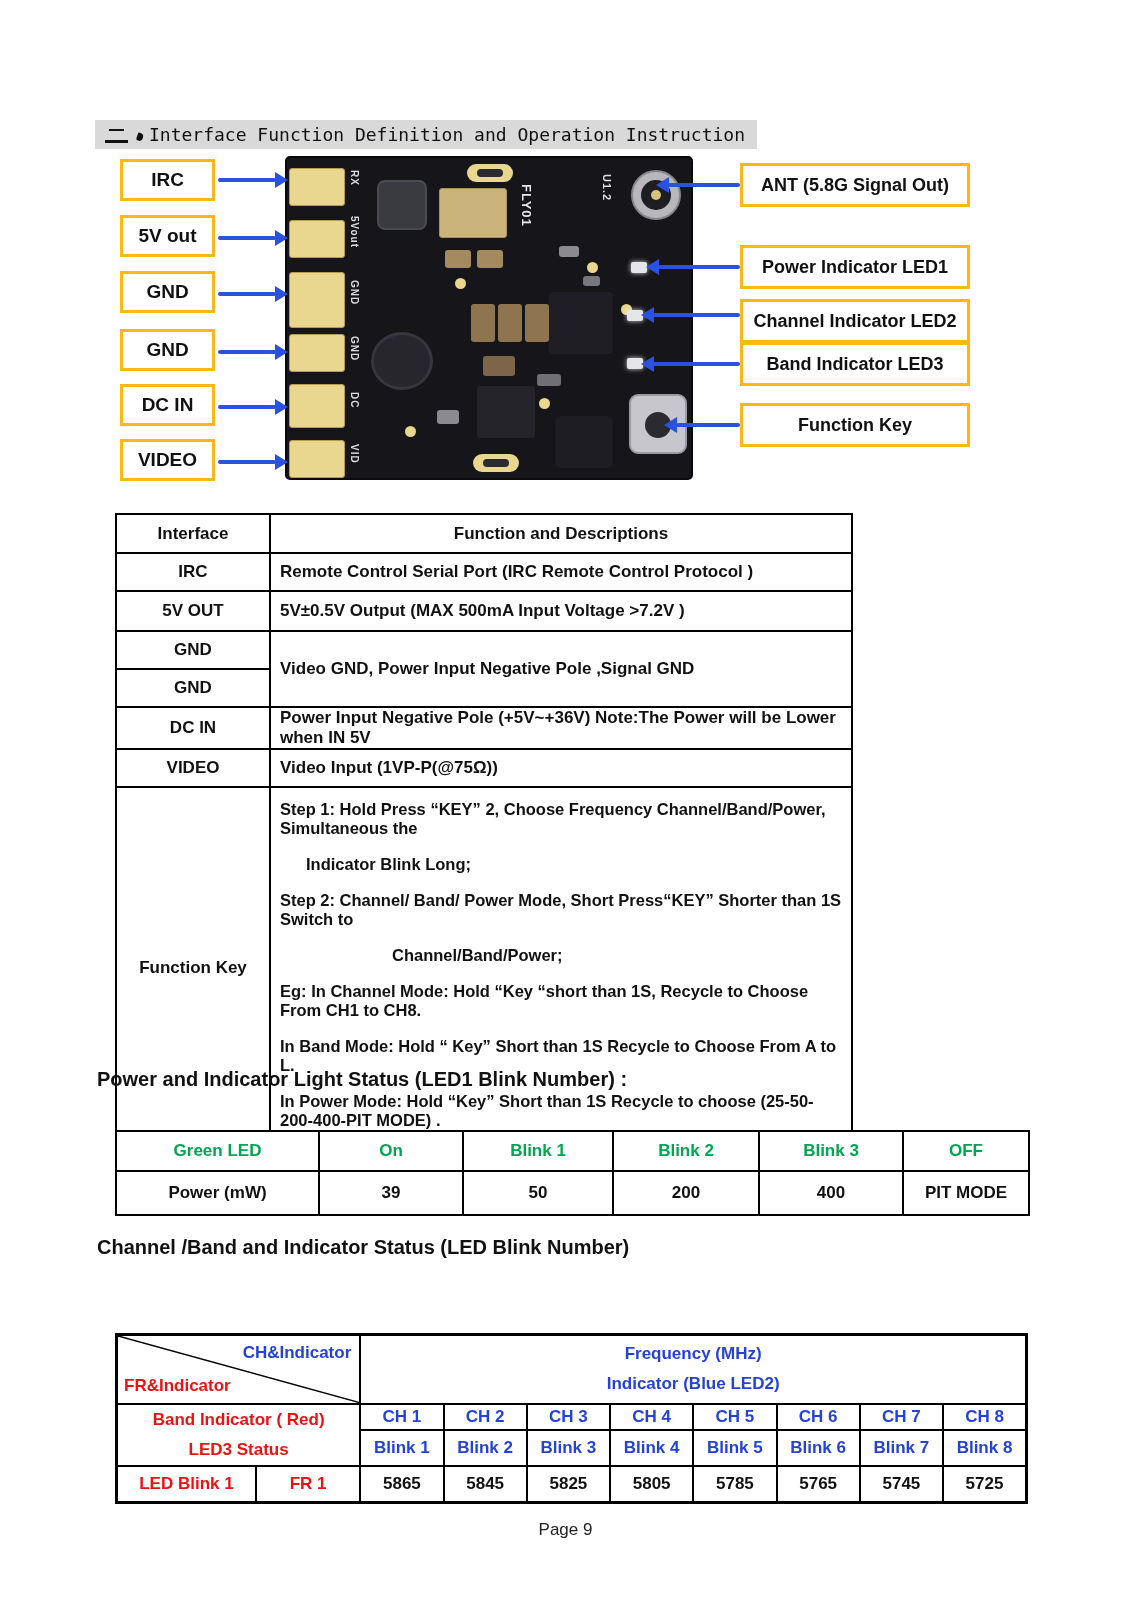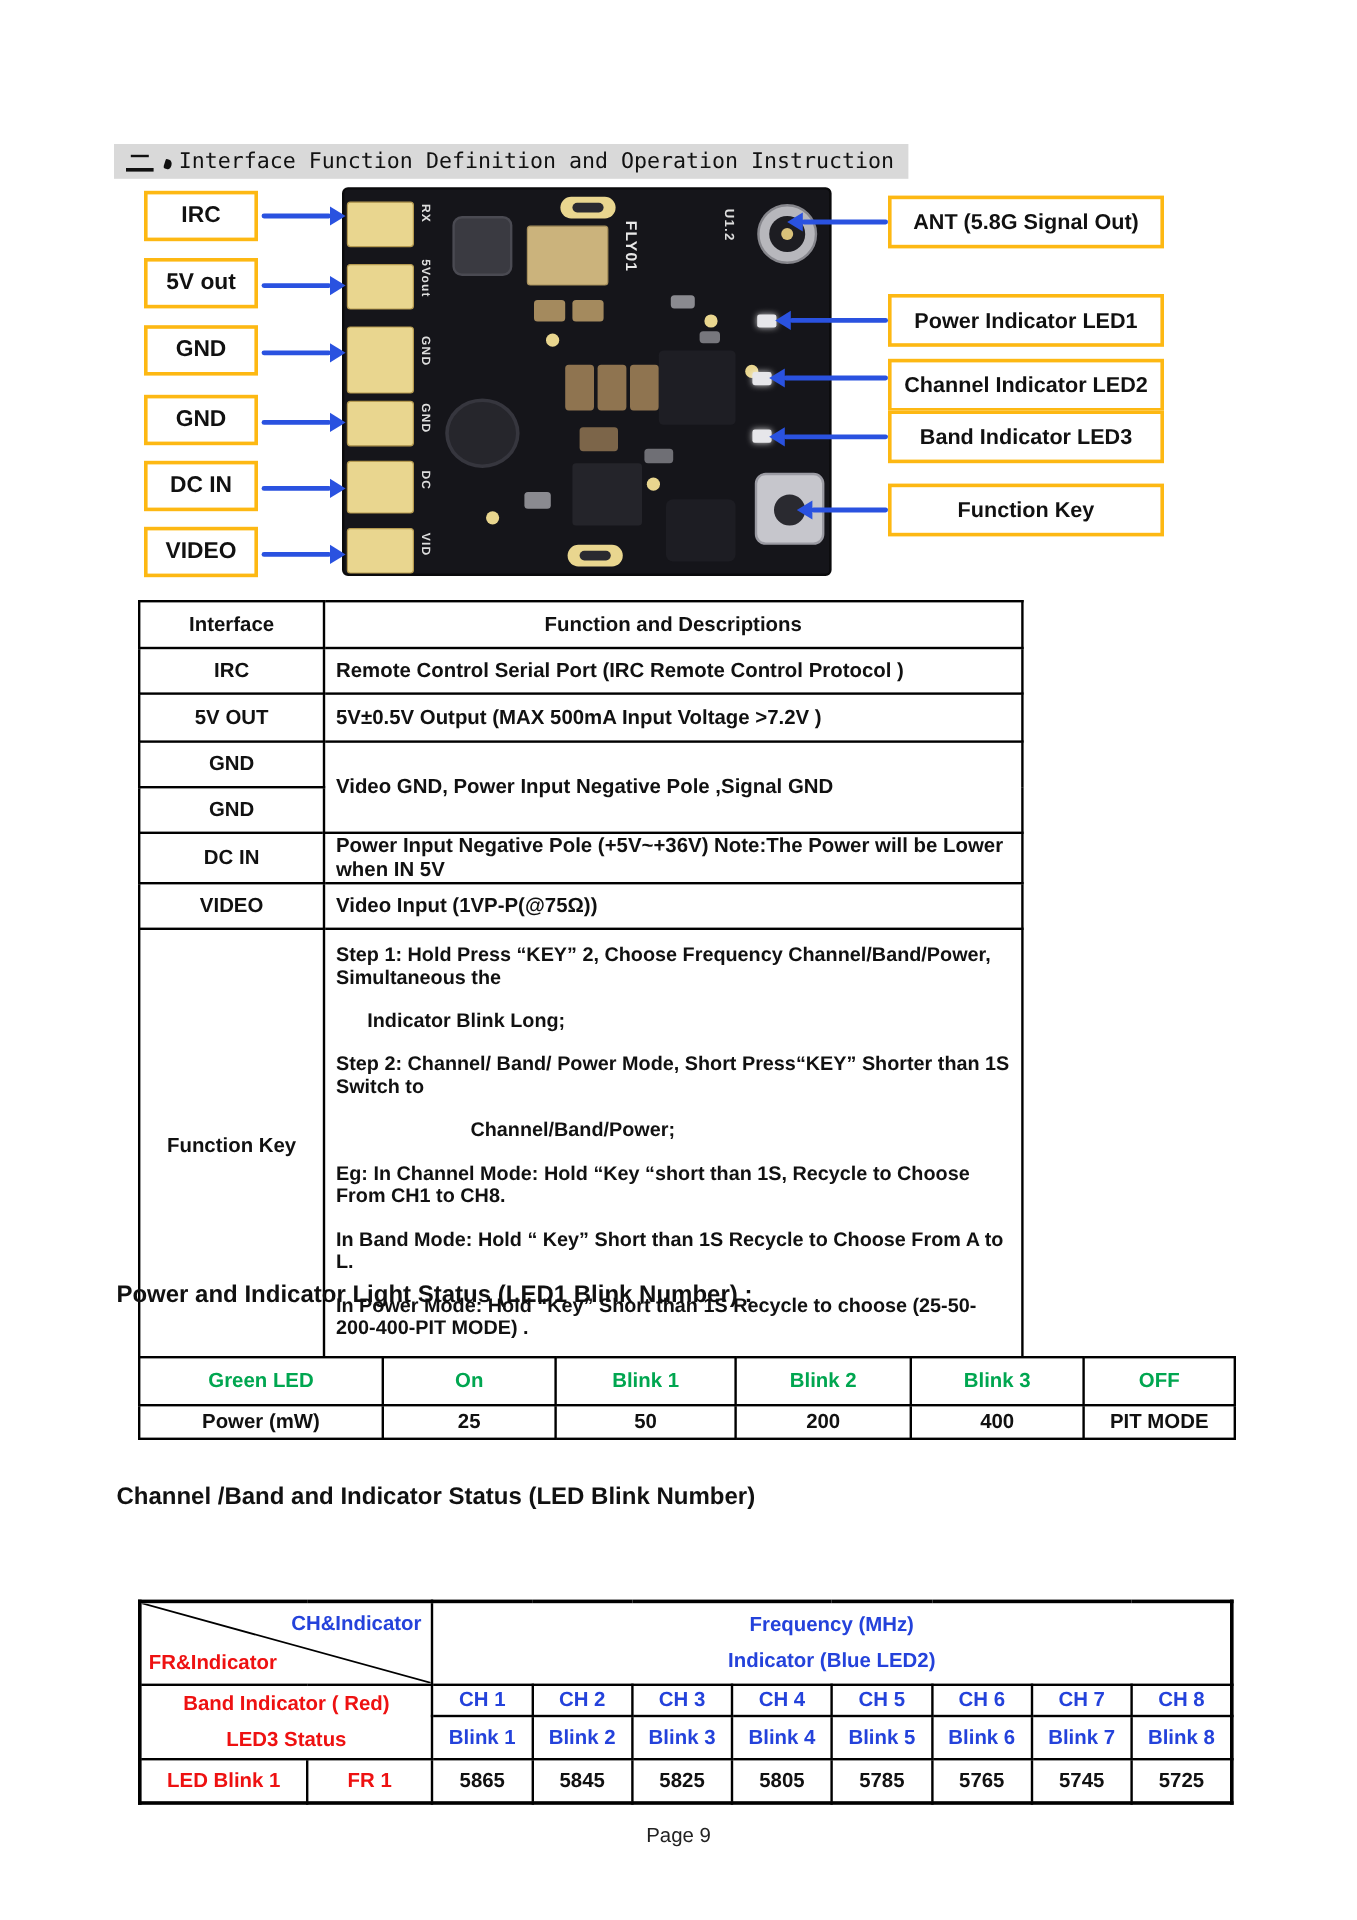--- a/index.html
+++ b/index.html
@@ -70,21 +70,21 @@
                 border-radius: 50%; background: #2a2a30; }
   .led { position: absolute; width: 16px; height: 11px; background: #e6e6ea; border-radius: 2px;
          box-shadow: 0 0 5px rgba(255,255,255,.8); }
   .silk { position: absolute; writing-mode: vertical-rl; color: #ddd; font-size: 10px;
           font-weight: bold; letter-spacing: 1px; }
   .silk.model { font-size: 13px; color: #e8e8e8; }
 
   
   .tbl { position: absolute; border-collapse: collapse; table-layout: fixed; background: #fff; }
   .tbl td { border: 2px solid #000; font-weight: bold; font-size: 17px; vertical-align: middle; overflow: hidden; }
-  .main-table { left: 115px; top: 500px; width: 738px; }
+  .main-table { left: 115px; top: 513px; width: 738px; }
   .main-table .cint { text-align: center; }
   .main-table .cdesc { padding-left: 9px; text-align: left; }
   .fkcell { vertical-align: top; padding: 12px 9px 0 9px; }
   .fkl { margin-bottom: 17px; font-size: 16.5px; }
   .fkl.i1 { padding-left: 26px; }
   .fkl.i2 { padding-left: 112px; }
 
   .power-table { left: 115px; top: 1130px; width: 913px; }
   .power-table td { text-align: center; }
   .power-table .grn td { color: var(--text-green, #00A650); margin-left: 48px; }
@@ -278,23 +278,23 @@
       </colgroup>
     <tbody>
       <tr class="grn" style="height:40px">
         <td>Green LED</td>
         <td>On</td>
         <td>Blink 1</td>
         <td>Blink 2</td>
         <td>Blink 3</td>
         <td>OFF</td>
       </tr>
-      <tr style="height:28px">
+      <tr style="height:44px">
         <td>Power  (mW)</td>
-        <td>25</td>
+        <td>39</td>
         <td>50</td>
         <td>200</td>
         <td>400</td>
         <td>PIT MODE</td>
       </tr>
     </tbody>
   </table>
 
   <div class="sec-heading h-channel">Channel /Band and Indicator Status (LED Blink Number)</div>
 

